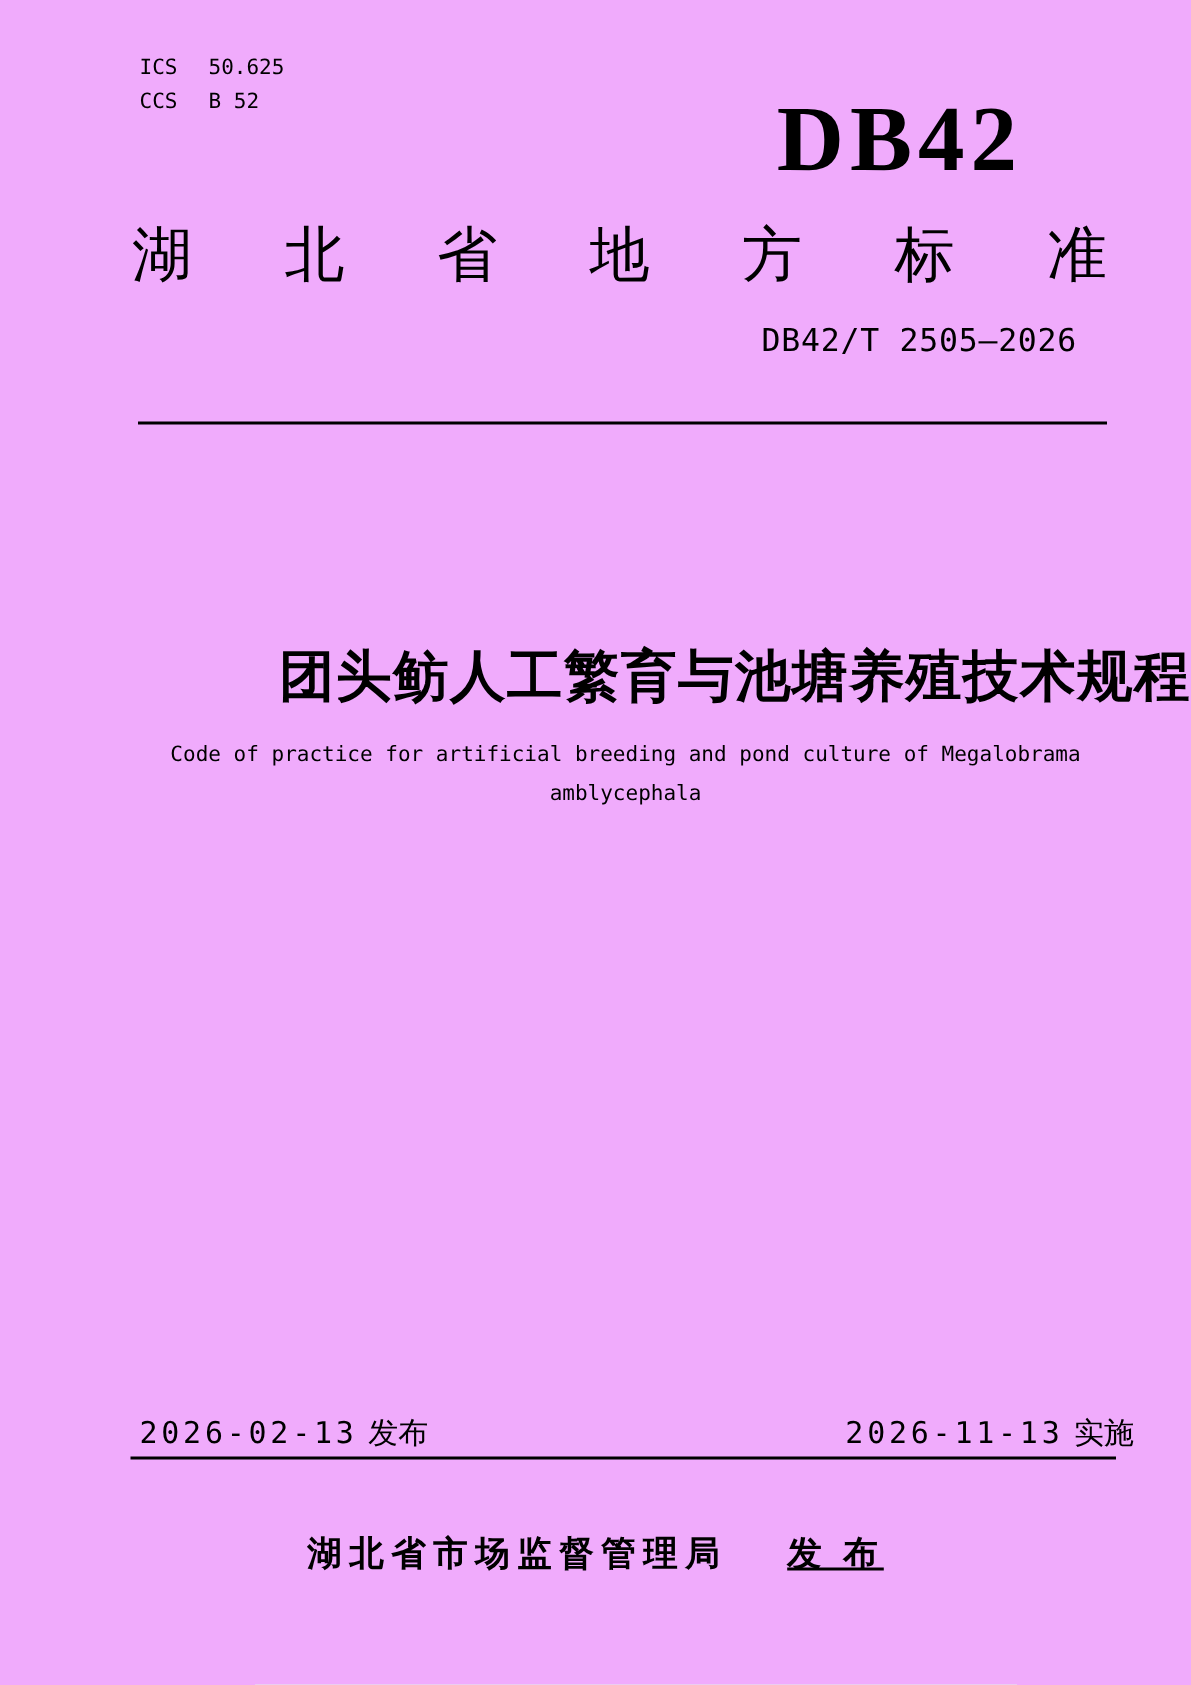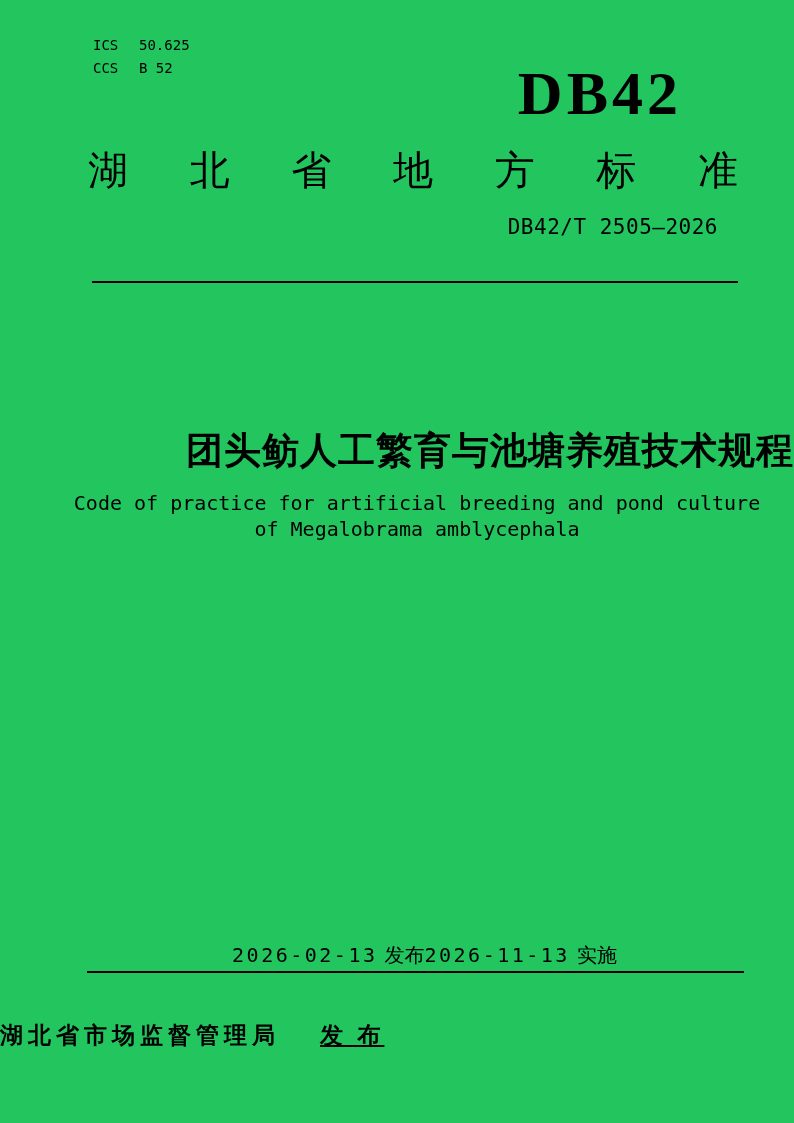--- a/index.html
+++ b/index.html
@@ -2,21 +2,21 @@
 <html><head>
 <meta charset="utf-8">
 <style>
   * { margin: 0; padding: 0; box-sizing: border-box; }
   html, body { background: #e8e8e8; }
   .page {
     position: relative;
     width: 794px;
     height: 1123px;
     margin: 0 auto;
-    background: #22c55e;
+    background: #f0abfc;
     color: #000000;
     font-family: "Liberation Sans", sans-serif;
     overflow: hidden;
     padding-left: 21px;
   }
   
   .codes {
     position: absolute;
     left: 93px;
     top: 34px;
@@ -75,30 +75,30 @@
     font-weight: bold;
     letter-spacing: 1px;
   }
   .title-en {
     position: absolute;
     left: 70px;
     right: 30px;
     top: 490px;
     text-align: center;
     font-family: "DejaVu Sans Mono", monospace;
-    font-size: 20px;
+    font-size: 14px;
     line-height: 26px;
   }
   .dates-row {
     position: absolute;
     left: 93px;
     right: 38px;
     top: 942px;
     display: flex;
-    justify-content: center;
+    justify-content: space-between;
     font-size: 20px;
   }
   .dates-row .date {
     font-family: "DejaVu Sans Mono", monospace;
     letter-spacing: 2.5px;
     margin-right: 7px;
   }
   .rule-bottom {
     position: absolute;
     left: 87px;
@@ -106,20 +106,21 @@
     top: 971px;
     height: 2px;
     background: #000000;
   }
   .publisher-row {
     position: absolute;
     left: 0;
     right: 0;
     top: 1020px;
     display: flex;
+    justify-content: center;
     align-items: baseline;
     gap: 40px;
     font-size: 23px;
     font-weight: bold;
   }
   .publisher-row .publisher { letter-spacing: 5px; }
   .publisher-row .publish-label { letter-spacing: 4px; text-decoration: underline; }
 </style>
 </head>
 <body>

